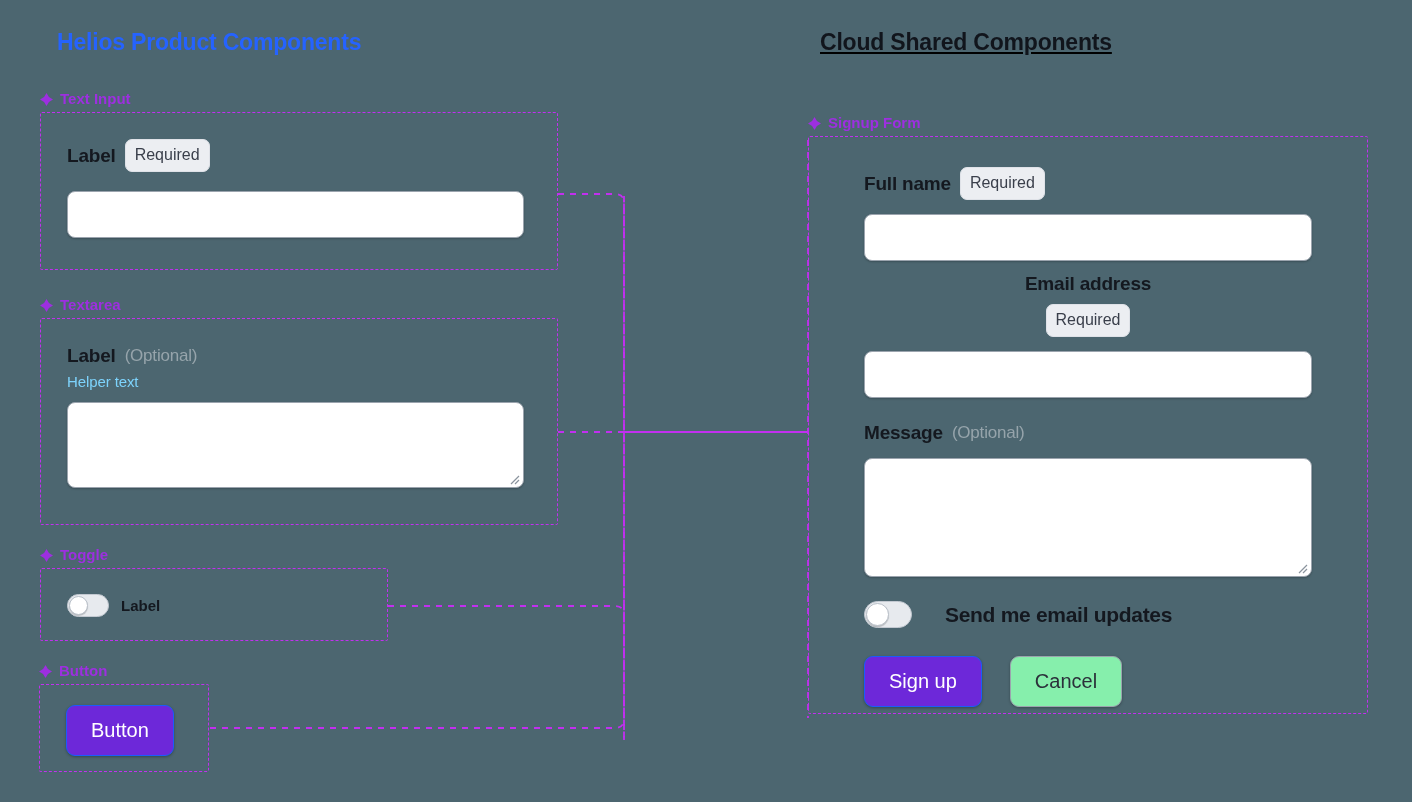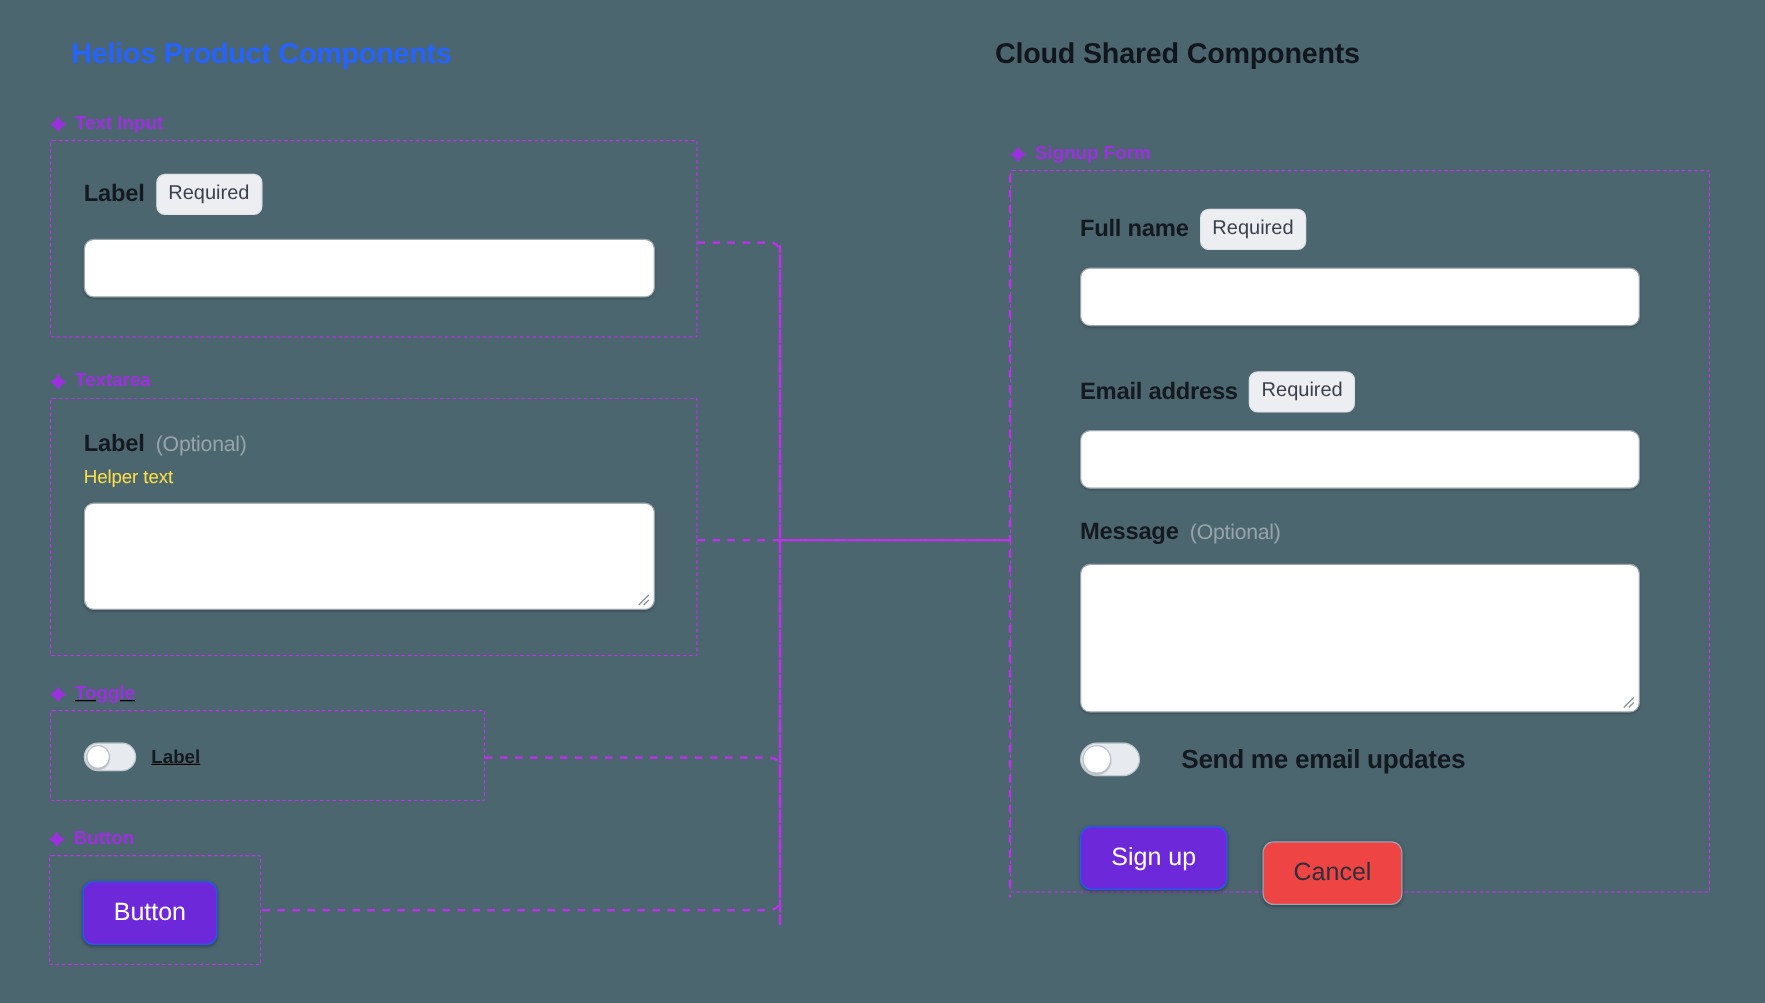--- a/index.html
+++ b/index.html
@@ -11,21 +11,21 @@
     position:relative;
   }
   .stage{position:absolute;inset:0;}
 
   
   .connectors{position:absolute;left:0;top:0;width:1412px;height:802px;pointer-events:none;}
 
   
   .panel{position:absolute;}
   #panel-left{left:40px;top:28px;width:620px;margin-left:17px;}
-  #panel-right{left:796px;top:28px;width:570px;}
+  #panel-right{left:820px;top:28px;width:570px;text-decoration:underline;}
 
   .panel-title{
     font-size:23px;font-weight:bold;letter-spacing:-0.2px;
     margin:0 0 0 0;line-height:28px;
   }
   .panel-title.accent{color:#2563ff;}
   .panel-title.dark{color:#11151c;}
 
   
   .section{position:absolute;}
@@ -45,21 +45,21 @@
   .lbl-row{display:flex;align-items:center;gap:9px;}
   .lbl{font-size:19px;font-weight:bold;color:#14181f;letter-spacing:-0.2px;}
   .badge{
     display:inline-block;
     background:#eceef2;color:#3a3f4b;
     font-size:16px;line-height:1;
     padding:7px 9px 8px;border-radius:7px;
     border:1px solid #dfe2e8;
   }
   .optional{font-size:17px;color:#96a4ab;font-weight:normal;letter-spacing:-0.2px;}
-  .helper{font-size:15px;color:#fde047;margin-top:6px;letter-spacing:-0.1px;}
+  .helper{font-size:15px;color:#7dd3fc;margin-top:6px;letter-spacing:-0.1px;}
 
   .field{
     background:#ffffff;
     border:1px solid #9ba4ae;
     border-radius:8px;
     box-shadow:0 1px 2px rgba(0,0,0,.22);
     box-sizing:border-box;
     width:100%;
   }
   .field.input{height:47px;}
@@ -89,24 +89,23 @@
     font-family:"Liberation Sans", sans-serif;
     border-radius:9px;box-sizing:border-box;cursor:pointer;
     display:inline-flex;align-items:center;justify-content:center;
   }
   .btn-primary{
     background:#6d28d9;color:#ffffff;border:1px solid #1b5cfa;
     font-size:20px;padding:13px 24px;
     box-shadow:0 1px 3px rgba(0,0,0,.3);
   }
   .btn-secondary{
-    background:#ef4444;color:#2b303a;border:1px solid #9ba4ae;
+    background:#86efac;color:#2b303a;border:1px solid #9ba4ae;
     font-size:20px;padding:13px 24px;
     box-shadow:0 1px 3px rgba(0,0,0,.28);
-    margin-top:24px;
   }
   .btn-row{display:flex;gap:28px;align-items:center;}
 </style>
 </head>
 <body>
 
 <div class="stage">
 
   <svg class="connectors" viewBox="0 0 1412 802" width="1412" height="802">
     <g fill="none" stroke="#c22ff0" stroke-width="1.8" stroke-dasharray="6 6">
@@ -161,21 +160,21 @@
       </div>
       <div class="helper">Helper text</div>
       <div class="field area" style="margin-top:12px;width:457px;height:86px;">
         <svg class="resize-grip" viewBox="0 0 14 14">
           <path d="M13 5 L5 13 M13 9 L9 13" stroke="#8b949e" stroke-width="1.2" fill="none"></path>
         </svg>
       </div>
     </div>
   </div>
 
-  <div class="section" style="left:40px;top:546px;width:348px;text-decoration:underline;">
+  <div class="section" style="left:40px;top:546px;width:348px;">
     <div class="sec-label">
       <svg class="diamond" viewBox="0 0 16 16">
         <path d="M8 0 L11 5 L16 8 L11 11 L8 16 L5 11 L0 8 L5 5 Z" fill="#9d2fe0"></path>
       </svg>
       <span>Toggle</span>
     </div>
     <div class="dashbox" style="width:348px;height:73px;padding:25px 26px;">
       <div class="toggle-row">
         <div class="track">
           <div class="knob"></div>
@@ -210,21 +209,21 @@
     </div>
 
     <div class="dashbox" style="width:560px;height:578px;padding:30px 55px;">
 
       <div class="lbl-row">
         <span class="lbl">Full name</span>
         <span class="badge">Required</span>
       </div>
       <div class="field input" style="margin-top:14px;"></div>
 
-      <div class="lbl-row" style="margin-top:36px;">
+      <div class="lbl-row" style="margin-top:12px;flex-direction:column;">
         <span class="lbl">Email address</span>
         <span class="badge">Required</span>
       </div>
       <div class="field input" style="margin-top:14px;"></div>
 
       <div class="lbl-row" style="margin-top:24px;">
         <span class="lbl">Message</span>
         <span class="optional">(Optional)</span>
       </div>
       <div class="field area" style="margin-top:14px;height:119px;">

